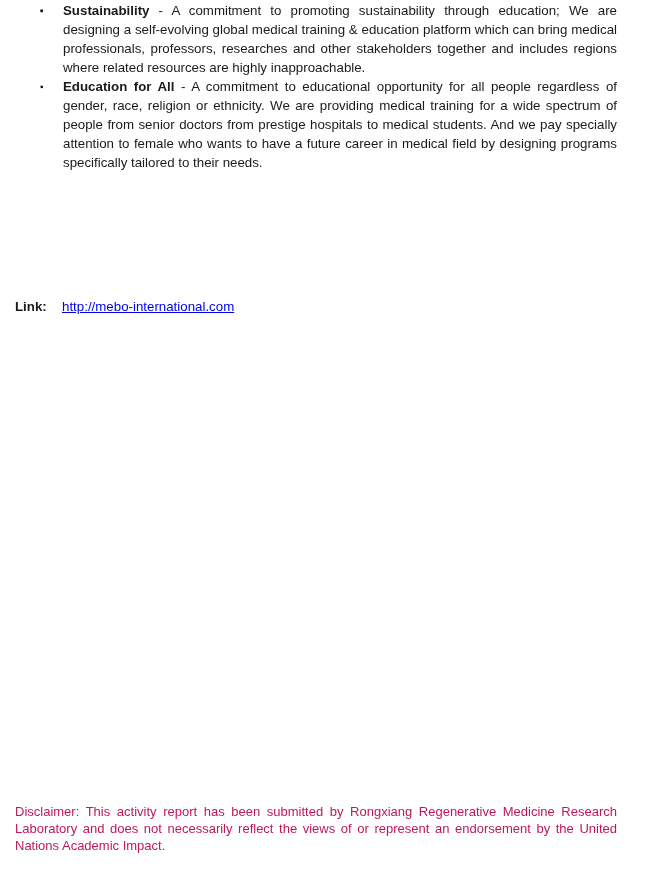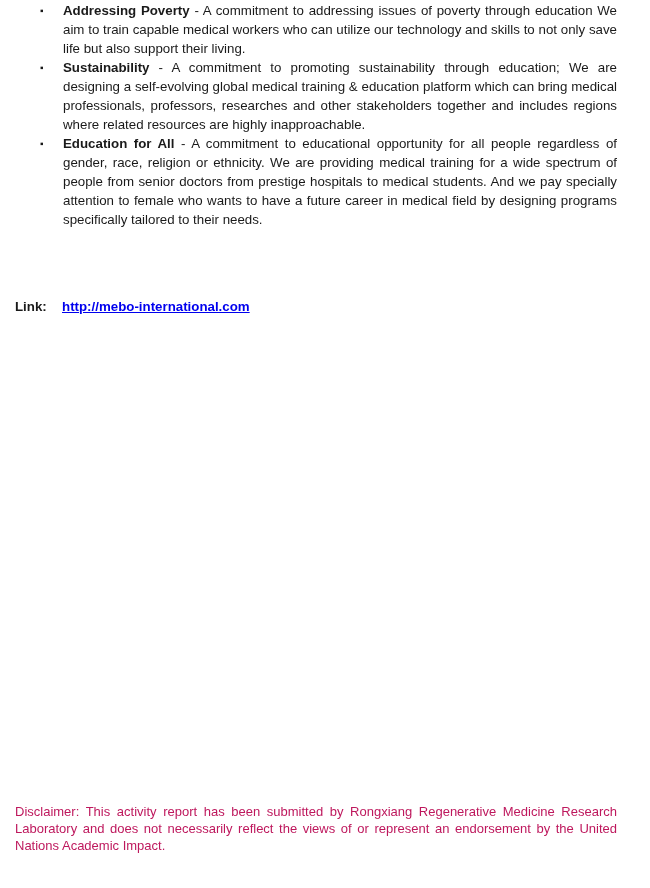--- a/index.html
+++ b/index.html
@@ -53,21 +53,21 @@
     left: 15px;
     margin: 0;
     font-size: 13.3px;
     line-height: 19px;
     font-weight: bold;
   }
   .link-line a {
     margin-left: 0.32em;
     color: #0000ee;
     text-decoration: underline;
-    font-weight: bold;
+    font-weight: normal;
     cursor: pointer;
     padding-left: 11px;
   }
   .disclaimer {
     position: absolute;
     top: 803px;
     left: 15px;
     width: 602px;
     margin: 0;
     font-size: 13px;
@@ -77,21 +77,20 @@
   }
 </style>
 </head>
 <body>
 
 <div class="page">
 
   <ul class="bullet-list">
     <li>
       <span class="marker">▪</span>
-      <p class="para"><b>Addressing Poverty</b><span> - A commitment to addressing issues of poverty through education We aim to train capable medical workers who can utilize our technology and skills to not only save life but also support their living.</span></p>
     </li>
     <li>
       <span class="marker">▪</span>
       <p class="para"><b>Sustainability</b><span> - A commitment to promoting sustainability through education; We are designing a self-evolving global medical training &amp; education platform which can bring medical professionals, professors, researches and other stakeholders together and includes regions where related resources are highly inapproachable.</span></p>
     </li>
     <li>
       <span class="marker">▪</span>
       <p class="para"><b>Education for All</b><span> - A commitment to educational opportunity for all people regardless of gender, race, religion or ethnicity. We are providing medical training for a wide spectrum of people from senior doctors from prestige hospitals to medical students. And we pay specially attention to female who wants to have a future career in medical field by designing programs specifically tailored to their needs.</span></p>
     </li>
   </ul>

